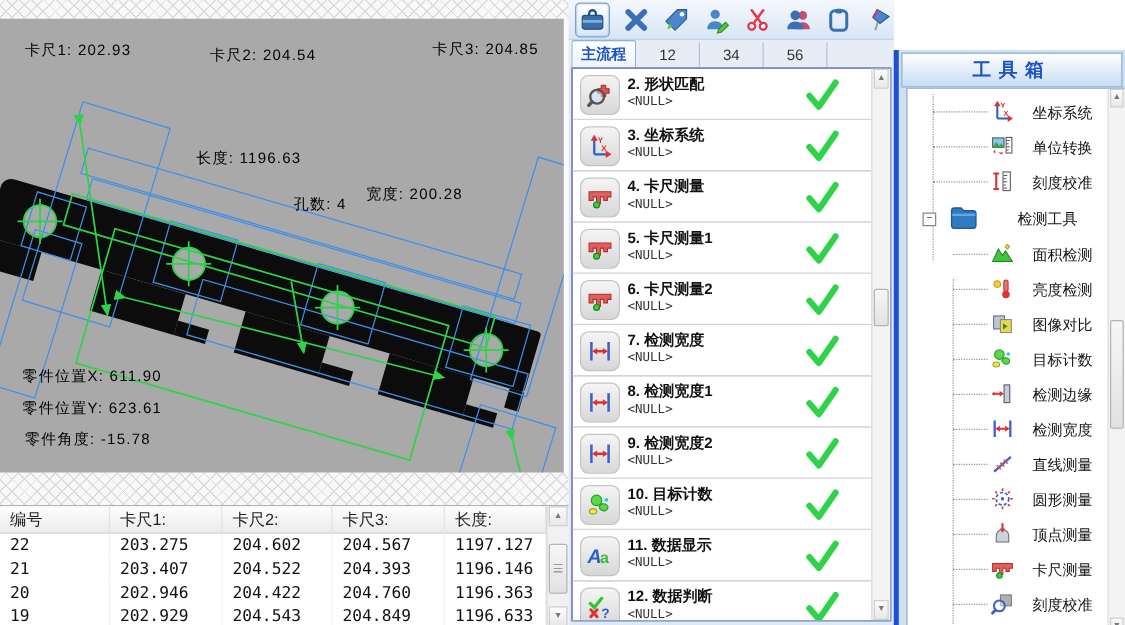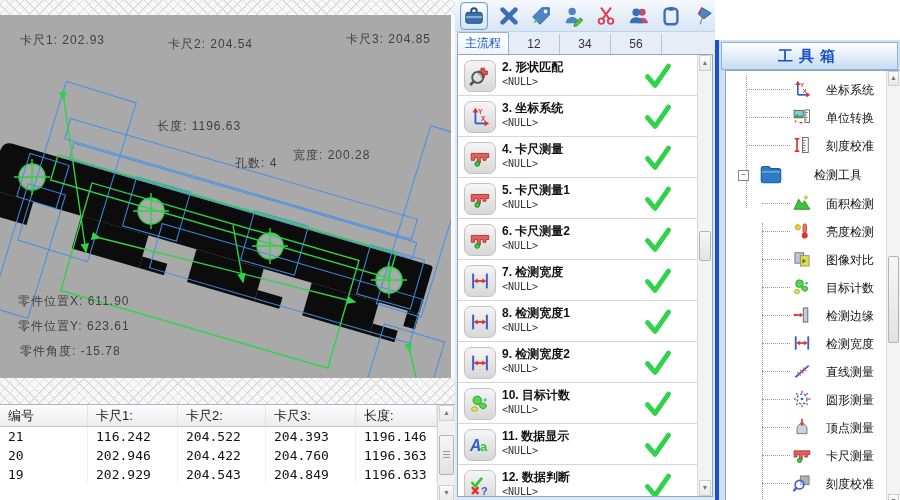--- a/index.html
+++ b/index.html
@@ -42,21 +42,21 @@
   .b5{left:246px;top:202px;width:55px;height:50px;transform:rotate(16deg);}
   .b6{left:362px;top:236px;width:55px;height:50px;transform:rotate(16deg);}
   .b7{left:60px;top:153px;width:360px;height:20px;transform:rotate(16.2deg);}
   .b8{left:64px;top:177px;width:356px;height:16px;transform:rotate(16.2deg);}
   .b9{left:150px;top:245px;width:270px;height:45px;transform:rotate(16.2deg);}
   .b10{left:402px;top:113px;width:46px;height:185px;transform:rotate(17deg);}
   .b11{left:366px;top:315px;width:62px;height:112px;transform:rotate(17deg);}
 
   .overlay-svg{position:absolute;left:0;top:0;pointer-events:none;}
 
-  .ann{position:absolute;color:#404040;font-size:12px;letter-spacing:1px;white-space:nowrap;}
+  .ann{position:absolute;color:#000000;font-size:12px;letter-spacing:1px;white-space:nowrap;}
   .ann.c1{left:20px;top:17px;} .ann.c2{left:168px;top:21px;} .ann.c3{left:346px;top:16px;}
   .ann.len{left:157px;top:103px;} .ann.wid{left:293px;top:107px;margin-top:25px;} .ann.hc{left:235px;top:140px;}
   .ann.px{left:18px;top:278px;} .ann.py{left:18px;top:303px;} .ann.pa{left:20px;top:328px;}
 
   
   .table-panel{position:absolute;left:0;top:404px;width:455px;height:96px;background:#fff;border-top:1px solid #aab4c2;}
   .tbl{position:absolute;left:0;top:0;width:437px;overflow:hidden;height:96px;}
   .tbl-head{display:flex;height:21px;background:linear-gradient(#fdfdfd,#ececec);border-bottom:1px solid #c8c8c8;}
   .tbl-head .cell{font-size:13px;color:#222;line-height:21px;}
   .cell{padding-left:8px;box-sizing:border-box;border-right:1px solid #e4e4e4;overflow:hidden;white-space:nowrap;}
@@ -75,21 +75,21 @@
   .mid{position:absolute;left:455px;top:0;width:260px;height:500px;background:#dde9f6;}
   .mid-toolbar{height:31px;display:flex;align-items:center;gap:9px;padding-left:5px;
                background:linear-gradient(#f5f9fe,#d8e5f4);border-bottom:1px solid #c2d3e8;}
   .tool-btn{width:24px;height:24px;display:flex;align-items:center;justify-content:center;cursor:pointer;}
   .tool-btn svg{width:22px;height:22px;}
   .tool-btn.selected{width:27px;height:26px;border:1px solid #7aa0cc;border-radius:4px;
                      background:linear-gradient(#ffffff,#d9e6f6);box-shadow:0 0 2px #9cc0e8 inset;}
   .tab-bar{height:22px;display:flex;background:#e7edf6;padding-left:2px;align-items:flex-end;}
   .tab{height:20px;min-width:36px;padding:0 7px;font-size:12px;color:#333;display:flex;align-items:center;
        justify-content:center;border-right:1px solid #b6c2d2;cursor:pointer;}
-  .tab.active{background:linear-gradient(#ffffff,#eef4fb);color:#1a52cc;font-weight:normal;
+  .tab.active{background:linear-gradient(#ffffff,#eef4fb);color:#1a52cc;font-weight:bold;
               border:1px solid #8fb0d8;border-bottom:none;border-radius:2px 2px 0 0;height:21px;}
   .steps-wrap{position:absolute;left:2px;top:54px;width:256px;bottom:3px;background:#4c1d95;border:1px solid #8aa6c8;box-sizing:border-box;}
   .steps-list{position:absolute;left:0;top:0;right:14px;bottom:0;overflow:hidden;}
   .step{height:40px;border-bottom:1px solid #d6d6d6;position:relative;background:#fff;cursor:pointer;}
   .step-icon{position:absolute;left:6px;top:5px;width:30px;height:30px;border-radius:7px;
              background:linear-gradient(#f5f5f5,#d7d7d7);border:1px solid #c2c2c2;
              display:flex;align-items:center;justify-content:center;}
   .step-icon svg{width:22px;height:22px;}
   .step-title{position:absolute;left:44px;top:4px;font-size:12px;font-weight:bold;color:#111;}
   .step-sub{position:absolute;left:44px;top:21px;font-size:10px;color:#333;font-family:"DejaVu Sans Mono",monospace;}
@@ -206,22 +206,29 @@
     <div class="tbl">
       <div class="tbl-head" id="tbl-head">
           <div class="cell" style="width: 88px;">编号</div>
           <div class="cell" style="width: 90px;">卡尺1:</div>
           <div class="cell" style="width: 88px;">卡尺2:</div>
           <div class="cell" style="width: 90px;">卡尺3:</div>
           <div class="cell" style="width: 81px;">长度:</div>
         </div>
       <div id="tbl-body">
           <div class="tbl-row">
+            <div class="cell" style="width: 88px;">22</div>
+            <div class="cell" style="width: 90px;">203.275</div>
+            <div class="cell" style="width: 88px;">204.602</div>
+            <div class="cell" style="width: 90px;">204.567</div>
+            <div class="cell" style="width: 81px;">1197.127</div>
+          </div>
+          <div class="tbl-row">
             <div class="cell" style="width: 88px;">21</div>
-            <div class="cell" style="width: 90px;">116.242</div>
+            <div class="cell" style="width: 90px;">203.407</div>
             <div class="cell" style="width: 88px;">204.522</div>
             <div class="cell" style="width: 90px;">204.393</div>
             <div class="cell" style="width: 81px;">1196.146</div>
           </div>
           <div class="tbl-row">
             <div class="cell" style="width: 88px;">20</div>
             <div class="cell" style="width: 90px;">202.946</div>
             <div class="cell" style="width: 88px;">204.422</div>
             <div class="cell" style="width: 90px;">204.760</div>
             <div class="cell" style="width: 81px;">1196.363</div>

